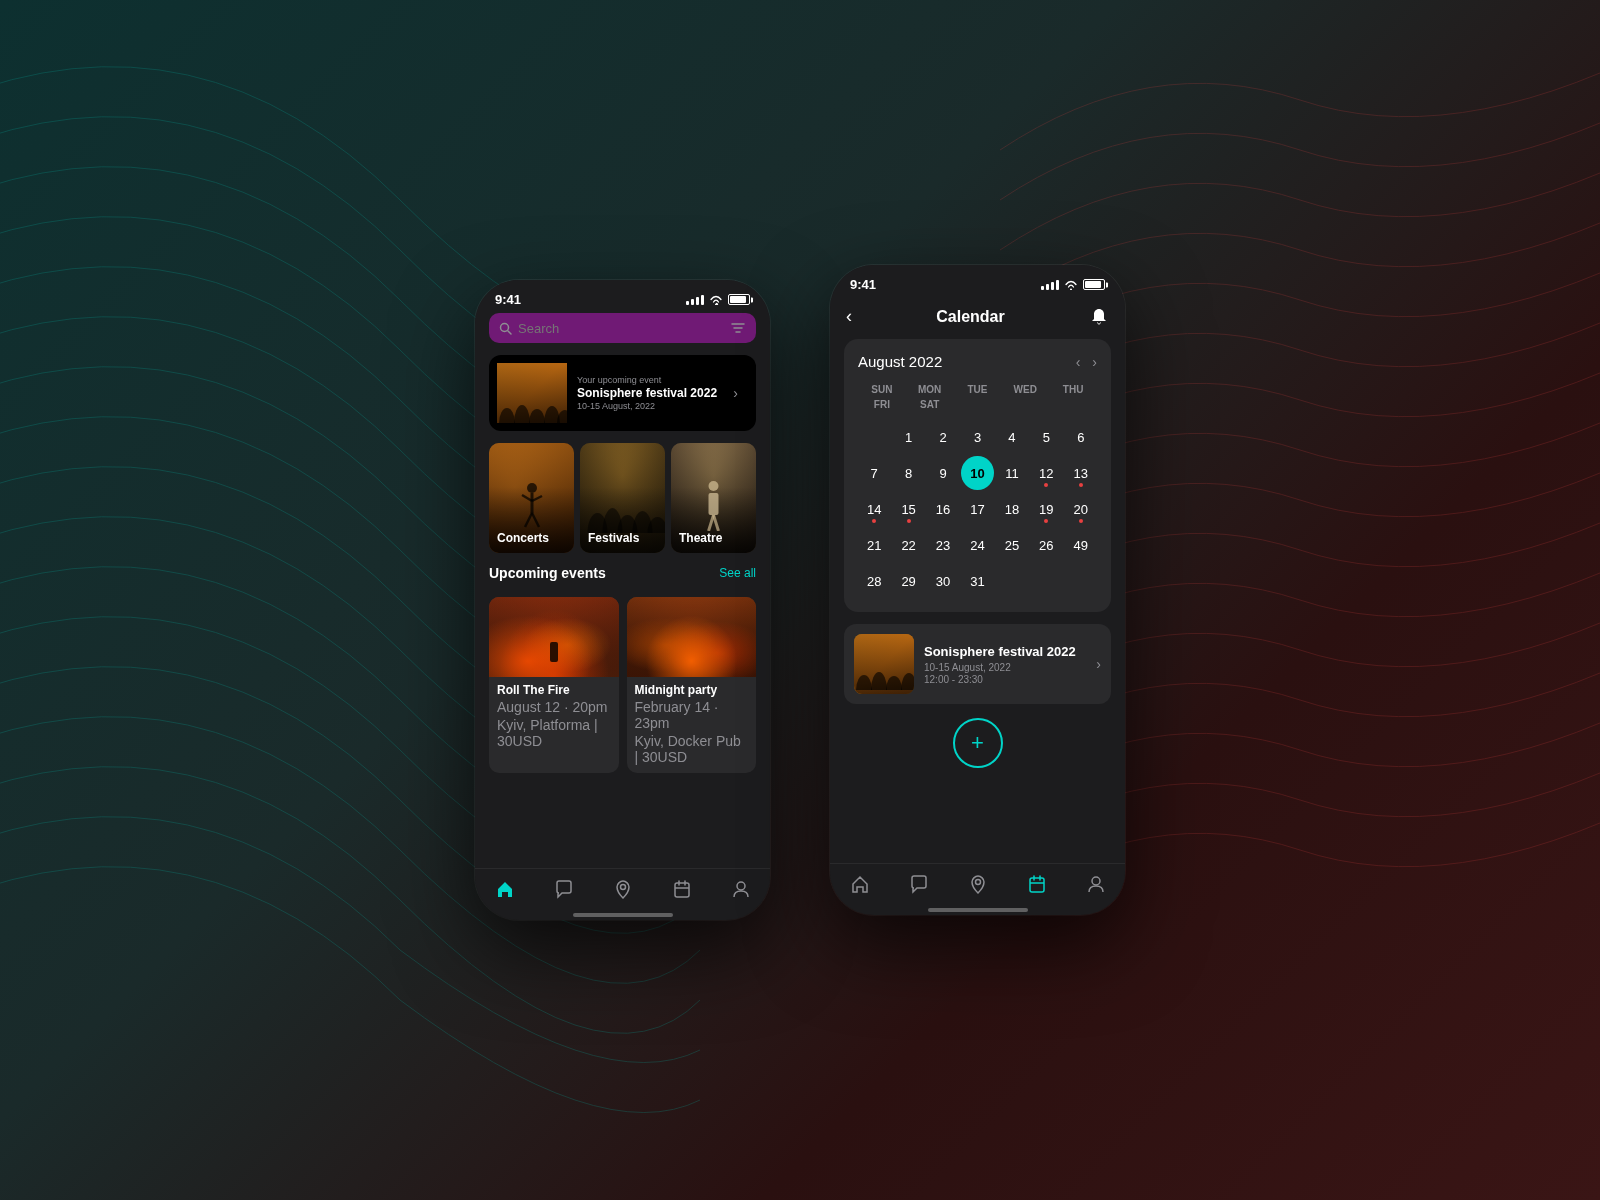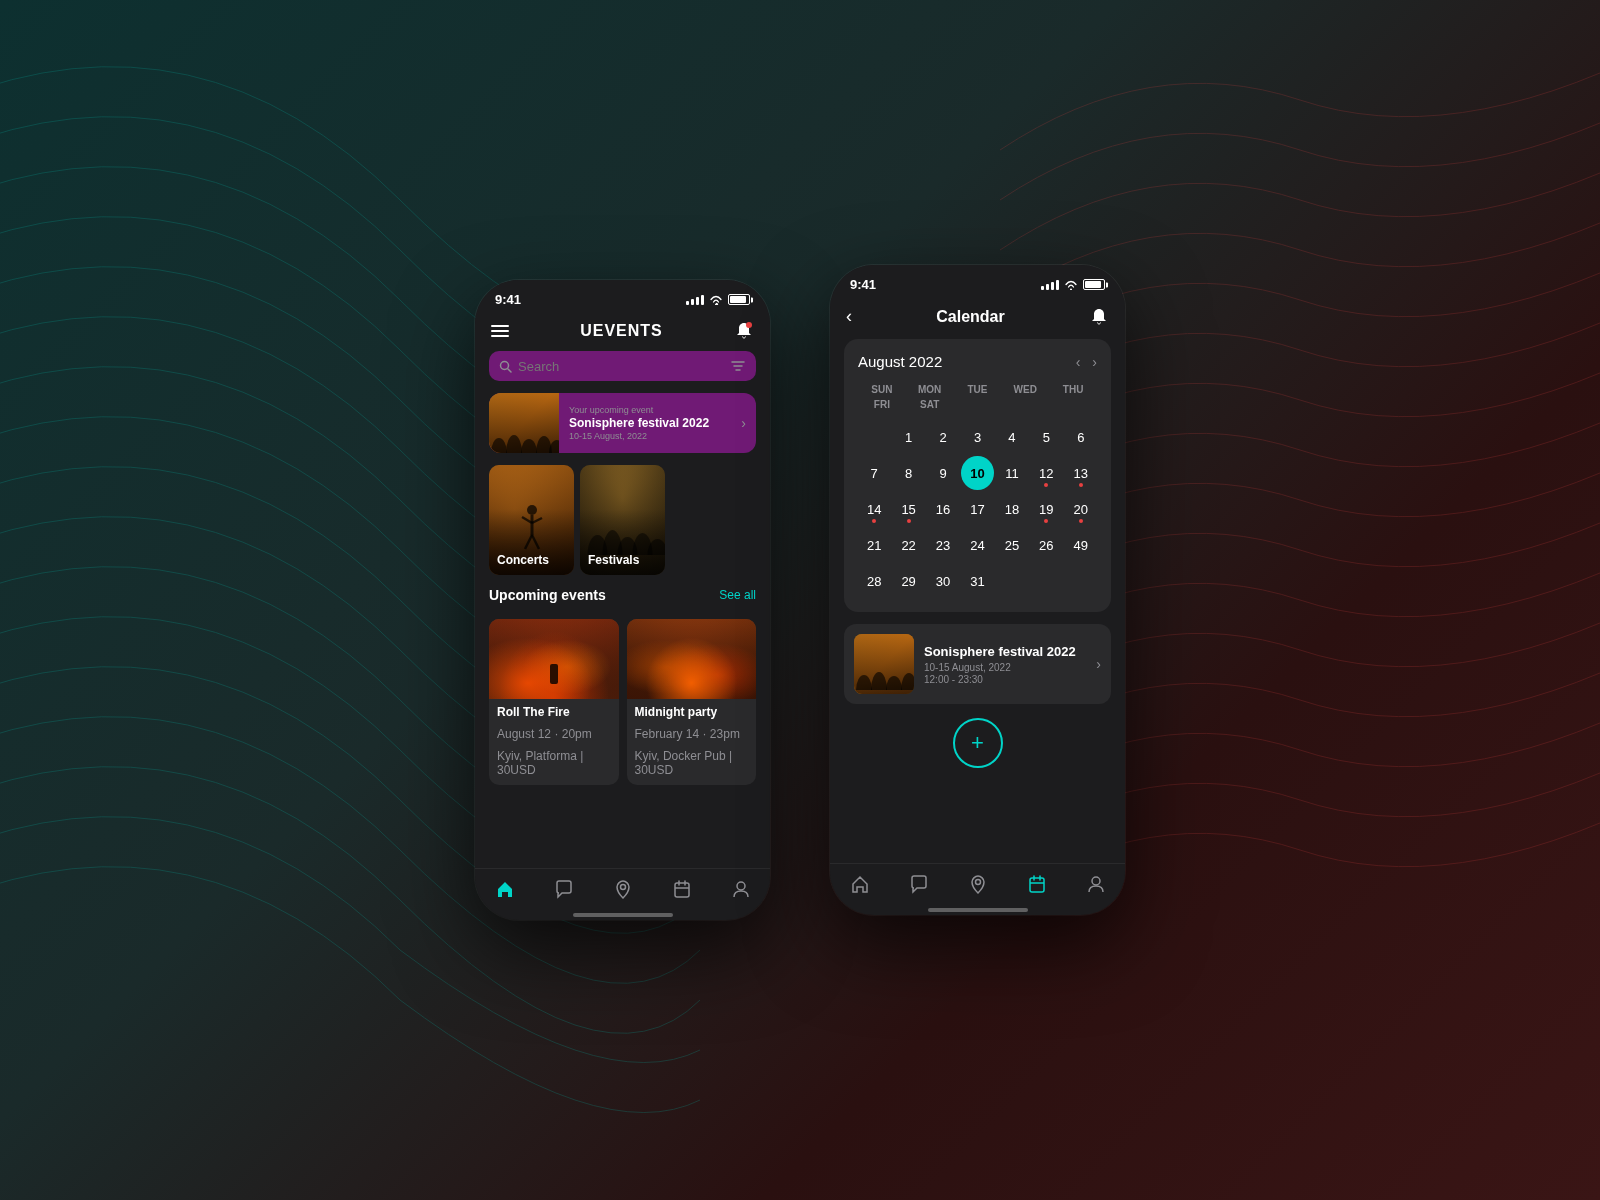--- a/index.html
+++ b/index.html
@@ -154,26 +154,26 @@
       border: none;
       outline: none;
       color: #8e8e93;
       font-size: 13px;
       flex: 1;
     }
 
     
     .upcoming-banner {
       margin: 0 14px 12px;
-      background: #701a75;
+      background: #000000;
       border-radius: 12px;
       display: flex;
       align-items: center;
       overflow: hidden;
-      padding: 0;
+      padding: 8px;
     }
     .banner-image {
       width: 70px;
       height: 60px;
       background: linear-gradient(135deg, #8b6914, #c4730a, #4a3008);
       flex-shrink: 0;
       position: relative;
       overflow: hidden;
     }
     .banner-image-crowd {
@@ -263,21 +263,21 @@
     .event-img-1 {
       background: linear-gradient(180deg, rgba(180,60,20,0.7) 0%, rgba(40,15,5,0.8) 100%),
                   radial-gradient(ellipse at 50% 40%, #e04010 0%, #3a1508 100%);
     }
     .event-img-2 {
       background: linear-gradient(180deg, rgba(200,80,20,0.6) 0%, rgba(50,20,5,0.8) 100%),
                   radial-gradient(ellipse at 50% 40%, #d05015 0%, #3a1a08 100%);
     }
     .event-info { padding: 6px 8px 8px; }
     .event-name { font-size: 12px; font-weight: 700; color: #fff; }
-    .event-detail { font-size: 12px; color: #8e8e93; margin-top: 8px; }
+    .event-detail { font-size: 14px; color: #8e8e93; margin-top: 2px; }
 
     
     .bottom-nav {
       display: flex;
       justify-content: space-around;
       align-items: center;
       padding: 8px 0 6px;
       background: #1c1c1e;
       border-top: 1px solid #2a2a2c;
       margin-top: auto;
@@ -517,33 +517,20 @@
           <path d="M2 4.5 C3.5 2.5 5.2 1.5 7 1.5 C8.8 1.5 10.5 2.5 12 4.5" stroke="white" stroke-width="1.3" fill="none" stroke-linecap="round"></path>
         </svg>
         <div class="battery-icon">
           <div class="battery-fill"></div>
         </div>
       </div>
     </div>
 
     <div class="phone-content">
 
-      <div class="app-header">
-        <div class="hamburger-icon">
-          <span></span>
-          <span></span>
-          <span></span>
-        </div>
-        <span class="app-title">UEVENTS</span>
-        <svg width="20" height="20" viewBox="0 0 20 20" fill="white">
-          <path d="M10 2 C7 2 5 4.5 5 7 L5 12 L3 14 L17 14 L15 12 L15 7 C15 4.5 13 2 10 2Z"></path>
-          <path d="M8.5 15.5 C8.5 16.3 9.2 17 10 17 C10.8 17 11.5 16.3 11.5 15.5" stroke="white" stroke-width="1" fill="none"></path>
-          <circle cx="15" cy="4" r="3" fill="#e84040"></circle>
-        </svg>
-      </div>
 
       <div class="search-bar">
         <svg width="13" height="13" viewBox="0 0 13 13" fill="#8e8e93">
           <circle cx="5.5" cy="5.5" r="4" stroke="#8e8e93" stroke-width="1.5" fill="none"></circle>
           <line x1="9" y1="9" x2="12" y2="12" stroke="#8e8e93" stroke-width="1.5" stroke-linecap="round"></line>
         </svg>
         <input type="text" placeholder="Search" style="">
         <svg width="16" height="16" viewBox="0 0 16 16" fill="none">
           <line x1="2" y1="4" x2="14" y2="4" stroke="#8e8e93" stroke-width="1.5" stroke-linecap="round"></line>
           <line x1="4" y1="8" x2="12" y2="8" stroke="#8e8e93" stroke-width="1.5" stroke-linecap="round"></line>
@@ -590,20 +577,32 @@
           <div class="cat-bg cat-bg-festivals"></div>
           <div class="cat-overlay"></div>
           <svg style="position:absolute;bottom:20px;left:0;width:100%;height:50px" viewBox="0 0 80 50">
             <ellipse cx="15" cy="50" rx="10" ry="20" fill="rgba(0,0,0,0.5)"></ellipse>
             <ellipse cx="30" cy="50" rx="10" ry="25" fill="rgba(0,0,0,0.5)"></ellipse>
             <ellipse cx="45" cy="50" rx="10" ry="18" fill="rgba(0,0,0,0.5)"></ellipse>
             <ellipse cx="60" cy="50" rx="10" ry="22" fill="rgba(0,0,0,0.5)"></ellipse>
             <ellipse cx="75" cy="50" rx="10" ry="16" fill="rgba(0,0,0,0.5)"></ellipse>
           </svg>
           <span class="cat-label">Festivals</span>
+        </div>
+        <div class="category-card">
+          <div class="cat-bg cat-bg-theatre"></div>
+          <div class="cat-overlay"></div>
+
+          <svg style="position:absolute;bottom:22px;left:50%;transform:translateX(-50%);width:25px;height:50px" viewBox="0 0 25 50">
+            <ellipse cx="12" cy="5" rx="5" ry="5" fill="rgba(200,180,140,0.8)"></ellipse>
+            <rect x="7" y="12" width="10" height="22" rx="2" fill="rgba(220,200,160,0.7)"></rect>
+            <line x1="12" y1="34" x2="7" y2="50" stroke="rgba(200,180,140,0.7)" stroke-width="3"></line>
+            <line x1="12" y1="34" x2="17" y2="50" stroke="rgba(200,180,140,0.7)" stroke-width="3"></line>
+          </svg>
+          <span class="cat-label">Theatre</span>
         </div>
       </div>
 
       <div class="section-header">
         <span class="section-title">Upcoming events</span>
         <span class="see-all">See all</span>
       </div>
 
       <div class="events-grid">
         <div class="event-card">

